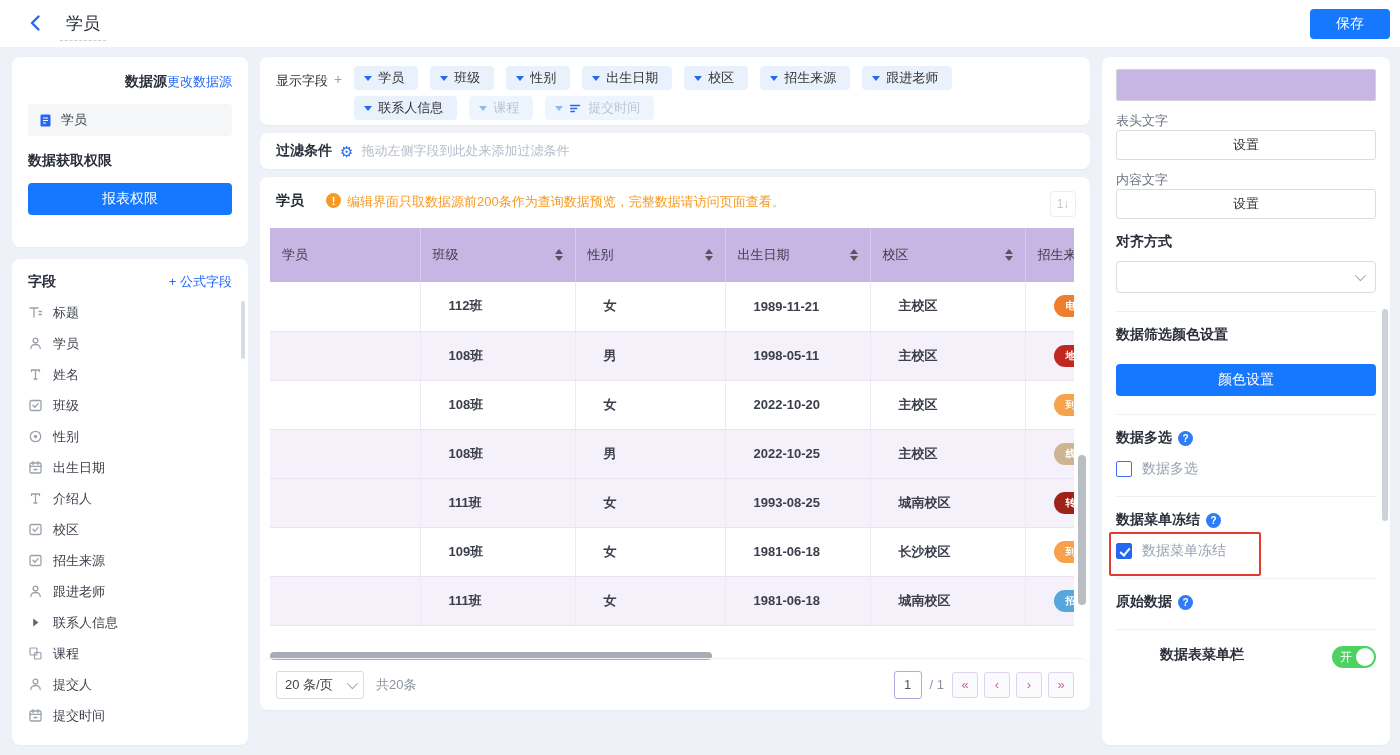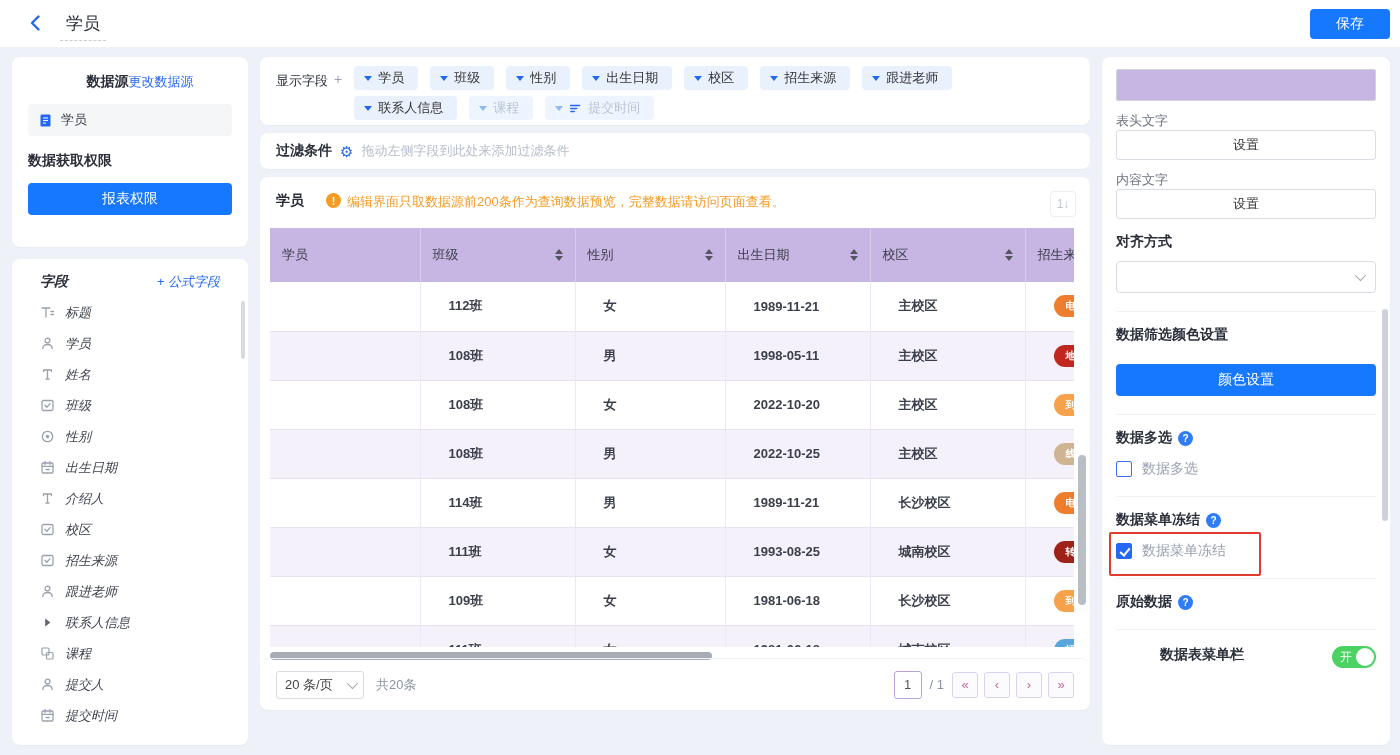--- a/index.html
+++ b/index.html
@@ -11,26 +11,26 @@
   
   #topbar { position:absolute; top:0; left:0; width:1400px; height:48px; background:#fff; border-bottom:1px solid #f0f1f3; z-index:5; }
   #back-btn { position:absolute; left:26px; top:13px; width:20px; height:20px; cursor:pointer; }
   #page-title { position:absolute; left:60px; top:12px; font-size:17px; color:#2a2f3a; padding:0 6px 5px 6px; border-bottom:1px dashed #c9cdd4; }
   #save-btn { position:absolute; right:10px; top:9px; width:80px; height:30px; background:#1677ff; color:#fff; border:none; border-radius:4px; font-size:14px; cursor:pointer; font-family:inherit; }
 
   
   #ds-card { left:12px; top:57px; width:236px; height:190px; padding:16px; }
   .sec-title { font-size:14px; font-weight:bold; color:#2a2f3a; }
   .link-blue { font-size:13px; color:#2468f2; cursor:pointer; }
-  #ds-head { display:flex; justify-content:center; align-items:center;margin-left:20px; }
+  #ds-head { display:flex; justify-content:flex-end; align-items:center;margin-left:20px; }
   #ds-item { margin-top:13px; height:32px; background:#f5f6f8; border-radius:4px; display:flex; align-items:center; padding:0 10px; gap:8px; font-size:13px; color:#3a3f4a; }
   #access-title { margin-top:16px; }
   #perm-btn { margin-top:13px; width:100%; height:32px; background:#1677ff; color:#fff; border:none; border-radius:4px; font-size:14px; cursor:pointer; font-family:inherit; }
 
-  #fields-card { left:12px; top:259px; width:236px; height:486px; padding:14px 28px; overflow:hidden;font-style:italic; }
+  #fields-card { left:12px; top:259px; width:236px; height:486px; padding:14px 16px; overflow:hidden; }
   #fields-head { display:flex; justify-content:space-between; align-items:center; }
   #field-list { margin-top:6px; }
   .field-item { height:31px; display:flex; align-items:center; gap:10px; font-size:13px; color:#3a3f4a; cursor:pointer; }
   .field-item .ficon { width:15px; height:15px; display:inline-flex; }
   #fields-scrollbar { position:absolute; right:3px; top:42px; width:4px; height:58px; background:#d8dce2; border-radius:2px; }
 
   
   #display-card { left:260px; top:57px; width:830px; height:68px; padding:9px 16px; display:flex; align-items:flex-start; }
   #display-label { font-size:13px; color:#2a2f3a; margin-top:6px; white-space:nowrap; }
   #display-add { color:#9aa2b1; margin-left:6px; font-size:14px; margin-top:5px; cursor:pointer; }
@@ -424,28 +424,20 @@
             <td><span class="pill" style="background: rgb(246, 161, 76);">到校</span></td>
           </tr>
           <tr class="even">
             <td></td>
             <td>108班</td>
             <td>男</td>
             <td>2022-10-25</td>
             <td>主校区</td>
             <td><span class="pill" style="background: rgb(207, 180, 148);">线上</span></td>
           </tr>
-          <tr class="odd">
-            <td></td>
-            <td>114班</td>
-            <td>男</td>
-            <td>1989-11-21</td>
-            <td>长沙校区</td>
-            <td><span class="pill" style="background: rgb(238, 126, 46);">电话</span></td>
-          </tr>
           <tr class="even">
             <td></td>
             <td>111班</td>
             <td>女</td>
             <td>1993-08-25</td>
             <td>城南校区</td>
             <td><span class="pill" style="background: rgb(158, 34, 24);">转介</span></td>
           </tr>
           <tr class="odd">
             <td></td>

